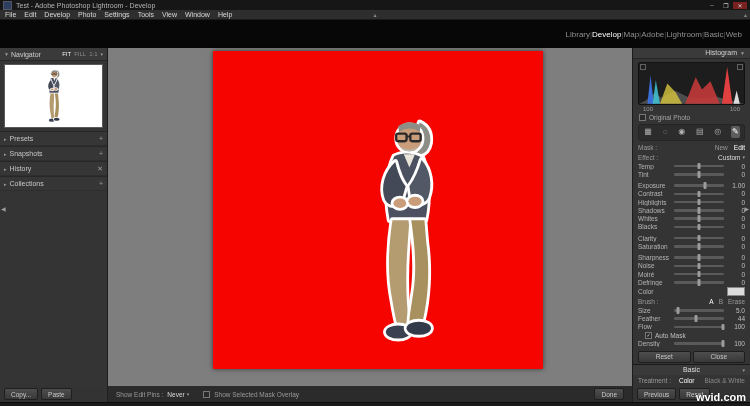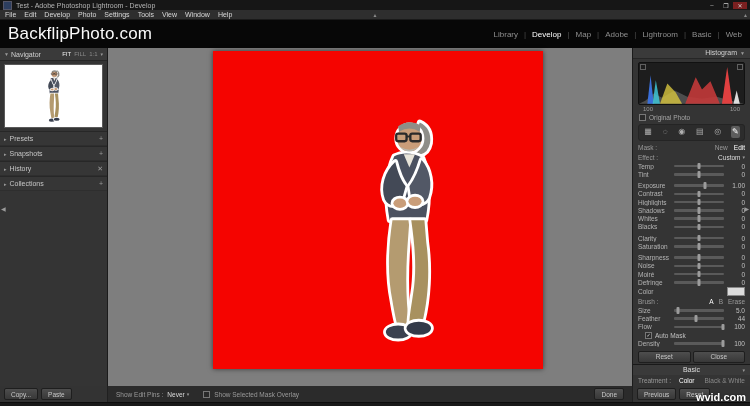--- a/index.html
+++ b/index.html
@@ -11,21 +11,21 @@
   .win-controls{margin-left:auto;display:flex;}
   .win-controls span{width:14px;text-align:center;font-size:6px;color:#cfcfcf;cursor:default;}
   .win-controls .close{background:#7a2020;}
   
   .menubar{height:9px;background:#2e2e2e;display:flex;align-items:center;gap:8px;padding:0 5px;font-size:7px;color:#d8d8d8;position:relative;border-bottom:1px solid #1a1a1a;}
   .menubar .top-collapse{position:absolute;left:50%;transform:translateX(-50%);font-size:5px;color:#8a8a8a;}
   .menubar .right-collapse{position:absolute;right:2px;font-size:5px;color:#8a8a8a;}
   
   .identity{height:28px;background:#070707;display:flex;align-items:center;padding:0 8px;}
   .identity-text{font-size:17px;color:#fafafa;letter-spacing:.2px;}
-  .modules{margin-left:auto;display:flex;align-items:center;gap:6px;font-size:8px;}
+  .modules{margin-left:auto;display:flex;align-items:center;font-size:8px;}
   .modules .mod{color:#8f8f8f;}
   .modules .mod.active{color:#ffffff;}
   .modules .sep{color:#4d4d4d;}
   
   .main{height:338px;display:flex;}
   .left-panel{width:107px;background:#343434;border-right:1px solid #1b1b1b;display:flex;flex-direction:column;font-size:7px;}
   .lp-head{height:12px;display:flex;align-items:center;gap:2px;padding:0 4px;color:#d0d0d0;background:#3a3a3a;border-bottom:1px solid #262626;}
   .lp-zoom{margin-left:auto;display:flex;gap:3px;font-size:6px;color:#8a8a8a;}
   .lp-zoom .on{color:#efefef;}
   .thumb-box{margin:3px 4px;height:62px;background:#ffffff;border:1px solid #5a5a5a;display:flex;align-items:center;justify-content:center;}
@@ -136,21 +136,20 @@
     <span>Settings</span>
     <span>Tools</span>
     <span>View</span>
     <span>Window</span>
     <span>Help</span>
     <span class="top-collapse">▲</span>
     <span class="right-collapse">▲</span>
   </div>
 
   <div class="identity">
-    <span class="identity-text">BackflipPhoto.com</span>
     <div class="modules">
       <span class="mod">Library</span>
       <span class="sep">|</span>
       <span class="mod active">Develop</span>
       <span class="sep">|</span>
       <span class="mod">Map</span>
       <span class="sep">|</span>
       <span class="mod">Adobe</span>
       <span class="sep">|</span>
       <span class="mod">Lightroom</span>

